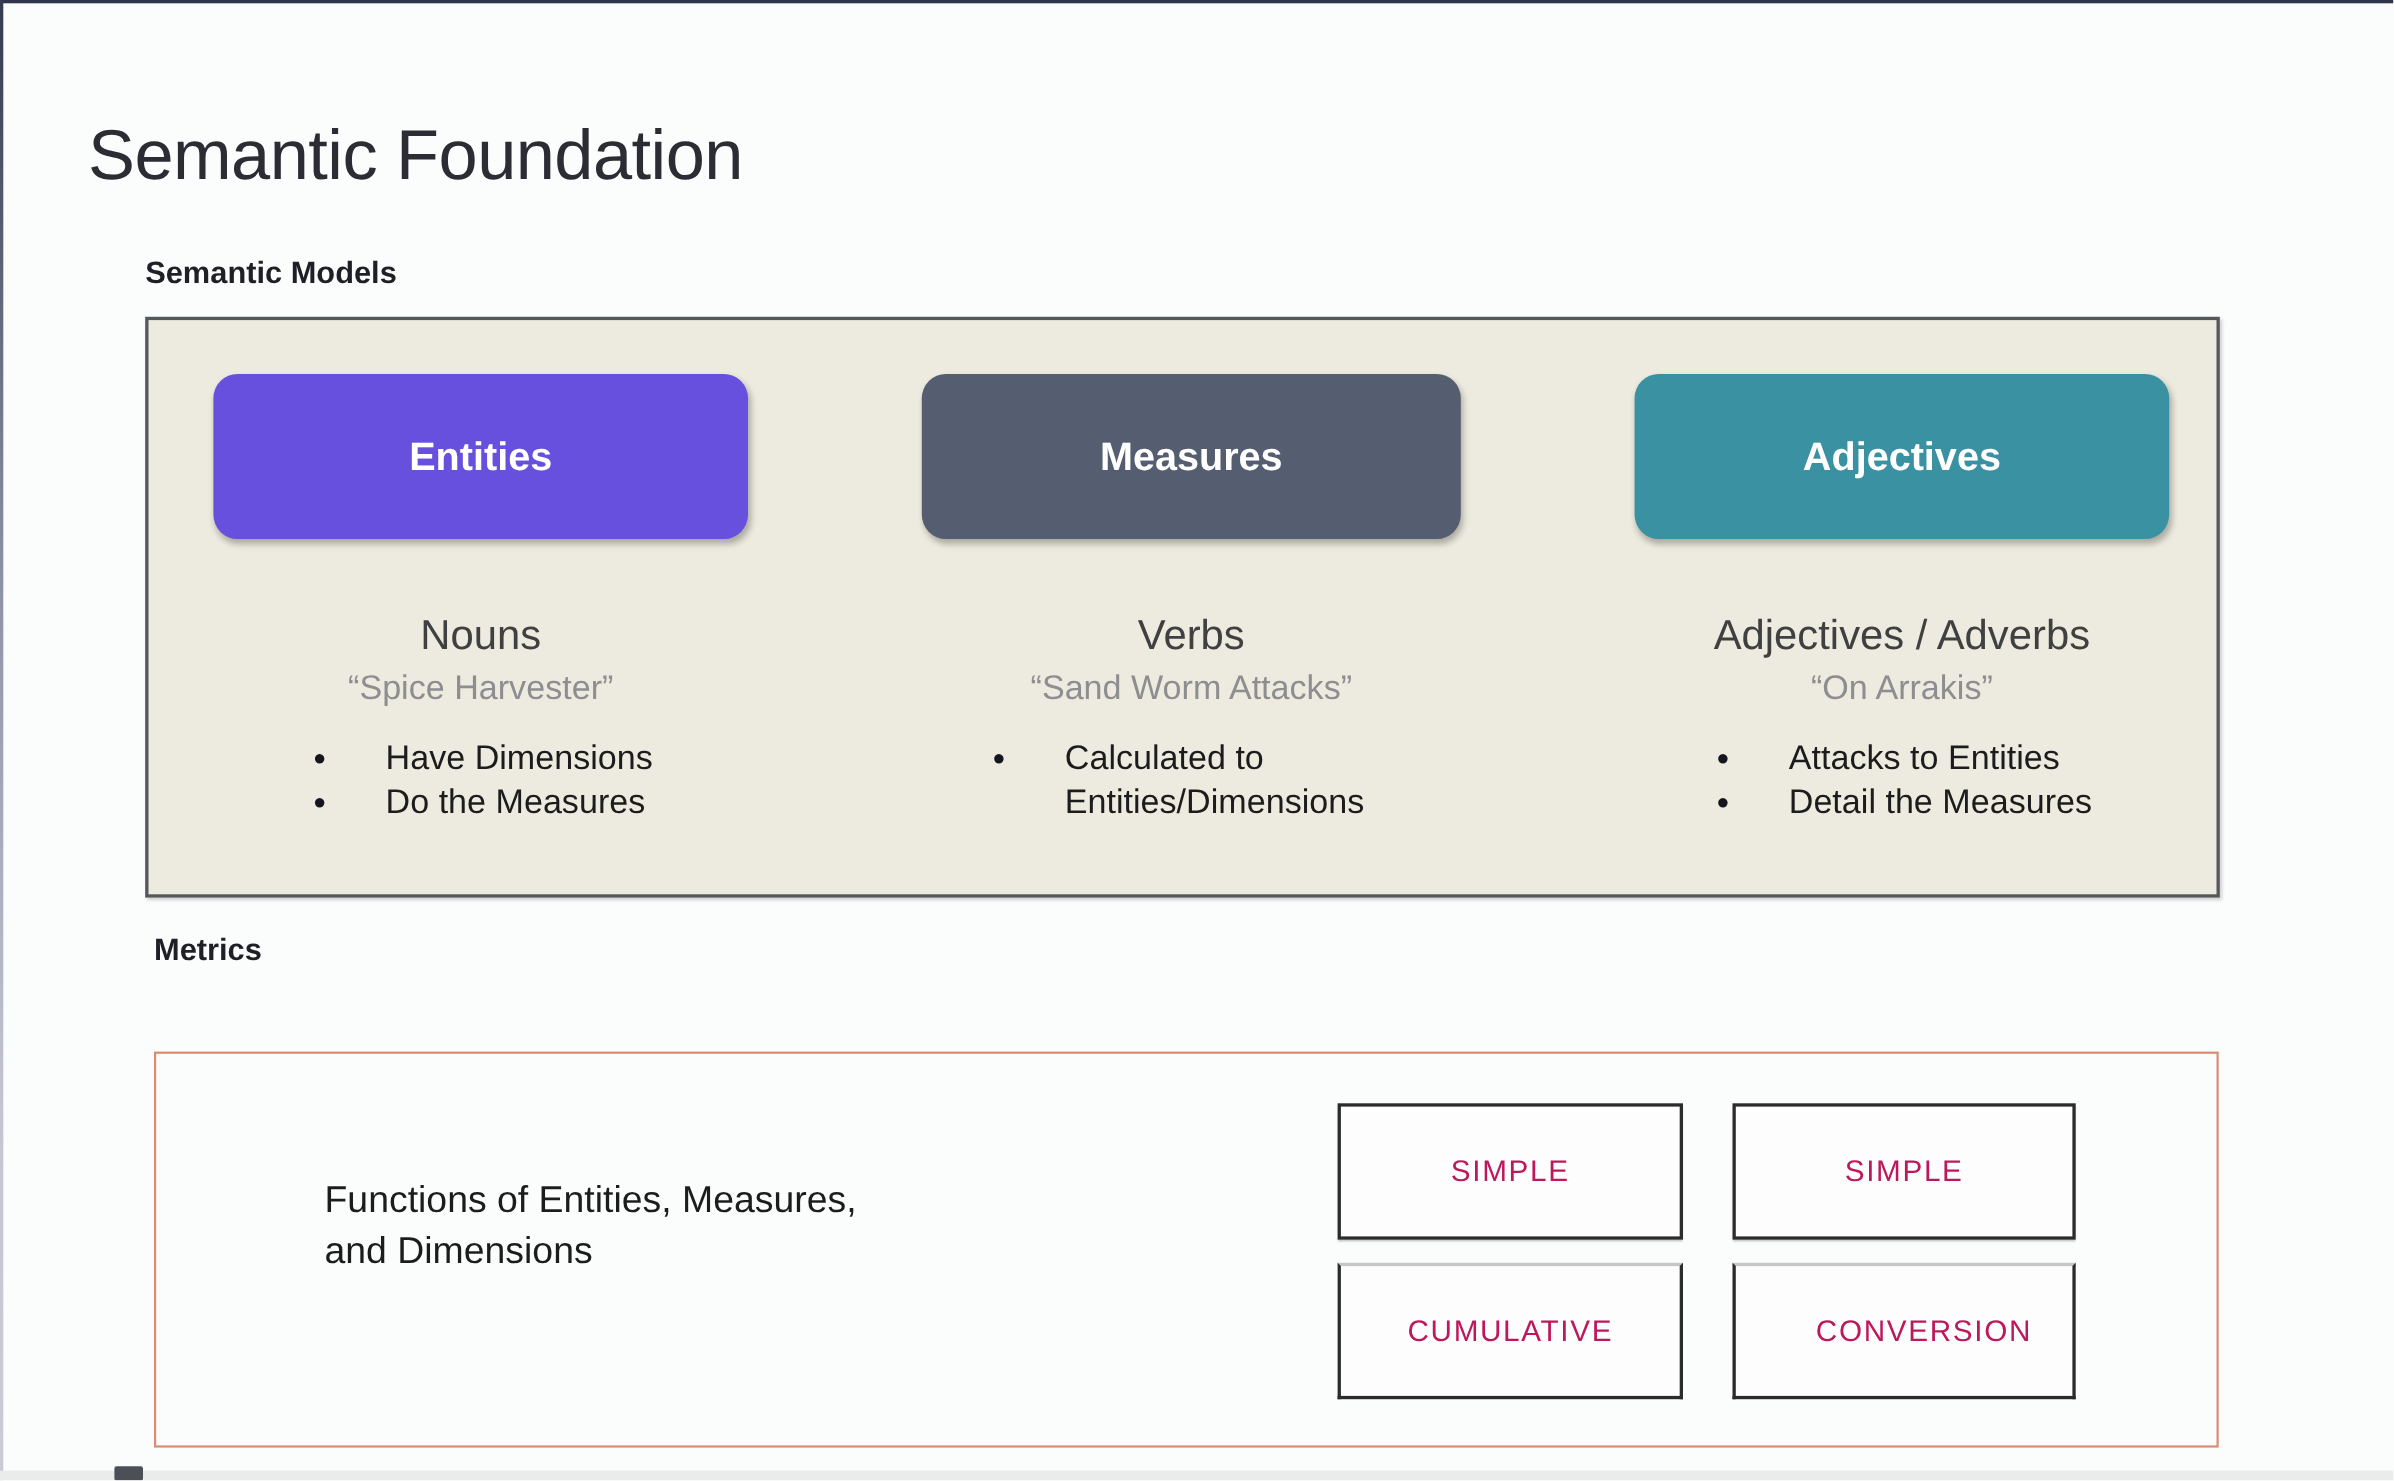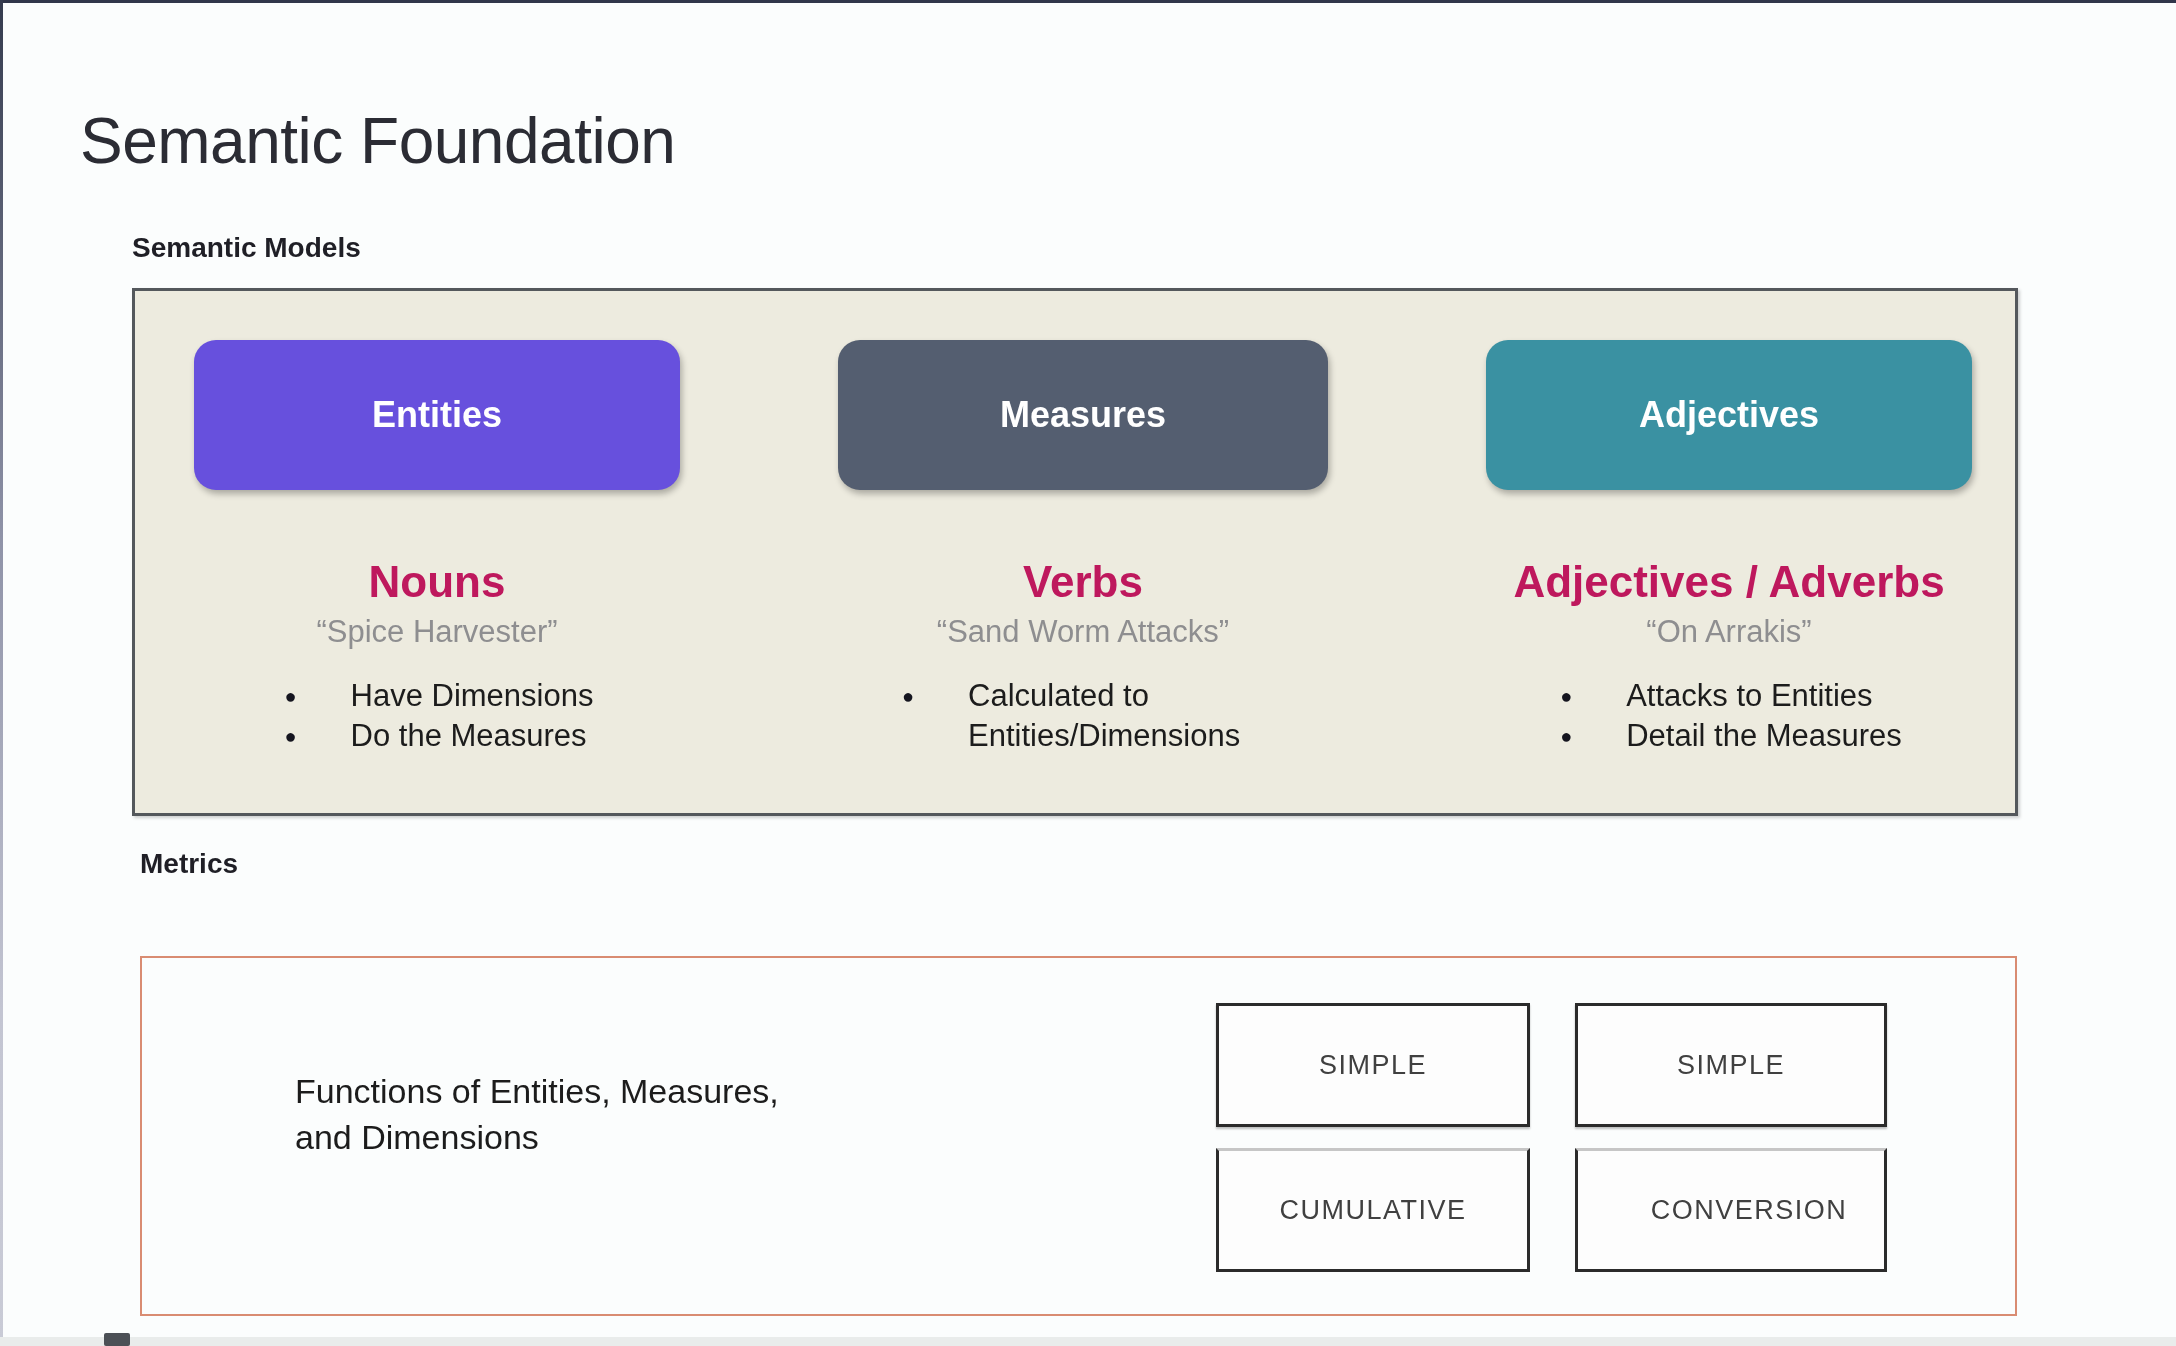--- a/index.html
+++ b/index.html
@@ -31,38 +31,38 @@
   .model-col{position:absolute;top:340px;text-align:center;}
   .col-entities{left:194px;width:486px;}
   .col-measures{left:838px;width:490px;}
   .col-dimensions{left:1486px;width:486px;}
 
   .pill{
     height:150px;border-radius:22px;display:flex;align-items:center;justify-content:center;
     color:#ffffff;font-size:36px;font-weight:700;
     box-shadow:2px 4px 6px rgba(0,0,0,0.28);
   }
-  .col-heading{margin-top:66px;font-size:44px;font-weight:700;color:#be185d;line-height:1.2;}
+  .col-heading{margin-top:66px;font-size:38px;font-weight:400;color:#404040;line-height:1.2;}
   .col-quote{margin-top:4px;font-size:31px;color:#8e8e90;line-height:1.2;}
   .bullets{display:inline-block;margin:26px auto 0;padding:0;list-style:none;text-align:left;}
   .bullets li{display:flex;align-items:flex-start;line-height:40px;font-size:31px;color:#1c1c1c;}
   .bullets .dot{width:66px;flex:0 0 66px;font-size:20px;color:#15151f;line-height:40px;text-align:left;padding-left:4px;}
   .bullets .btxt{display:inline-block;}
   .col-measures .btxt{max-width:300px;}
 
   .metrics-box{
     position:absolute;left:140px;top:956px;width:1877px;height:360px;
     border:2px solid #d98c72;box-sizing:border-box;background:transparent;
   }
   .functions-text{position:absolute;left:295px;top:1068px;font-size:34px;line-height:46px;color:#1c1c1c;}
 
   .metric-type{
     position:absolute;background:#fdfdfd;border:3px solid #2b2b2b;box-sizing:border-box;
     display:flex;align-items:center;justify-content:center;
-    font-size:27px;letter-spacing:1.5px;color:#404040;
+    font-size:27px;letter-spacing:1.5px;color:#be185d;
   }
   .mt-simple{left:1216px;top:1003px;width:314px;height:124px;box-shadow:0 2px 2px rgba(0,0,0,0.25);}
   .mt-derived{left:1575px;top:1003px;width:312px;height:124px;box-shadow:0 2px 2px rgba(0,0,0,0.25);}
   .mt-cumulative{left:1216px;top:1148px;width:314px;height:124px;border-top-color:#c6c6c6;}
   .mt-conversion{left:1575px;top:1148px;width:312px;height:124px;border-top-color:#c6c6c6;padding-left:36px;}
 </style>
 </head>
 <body>
 
 <div class="stage">

